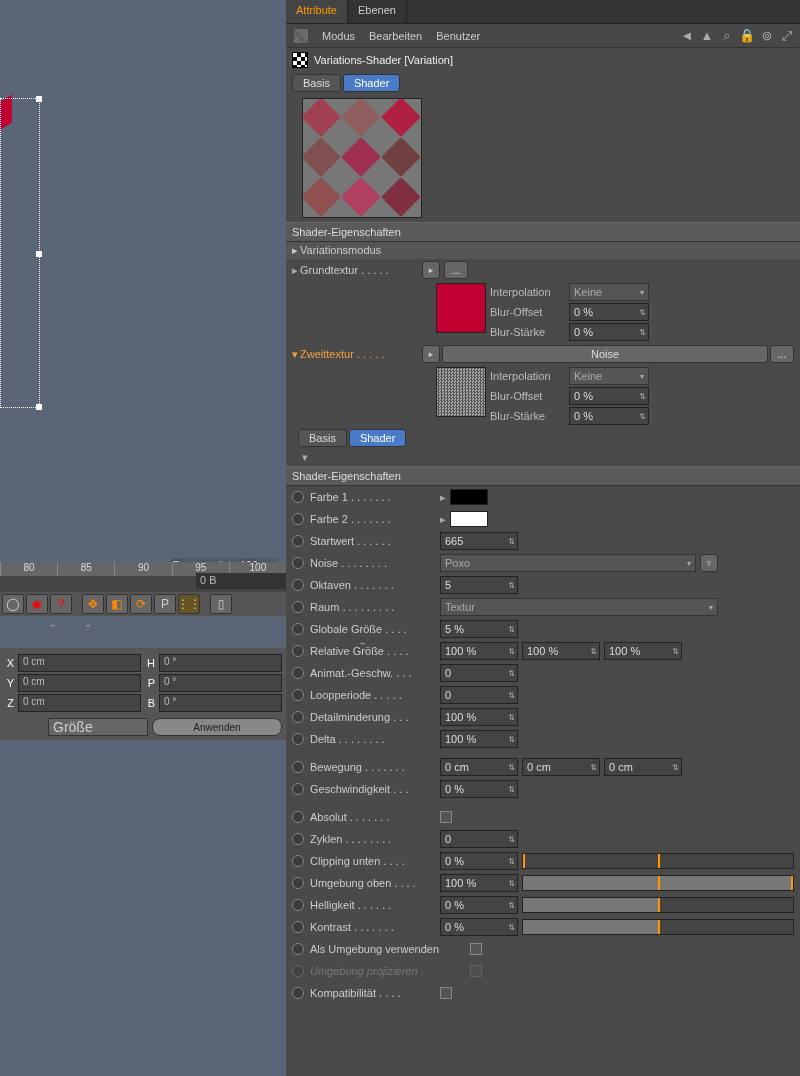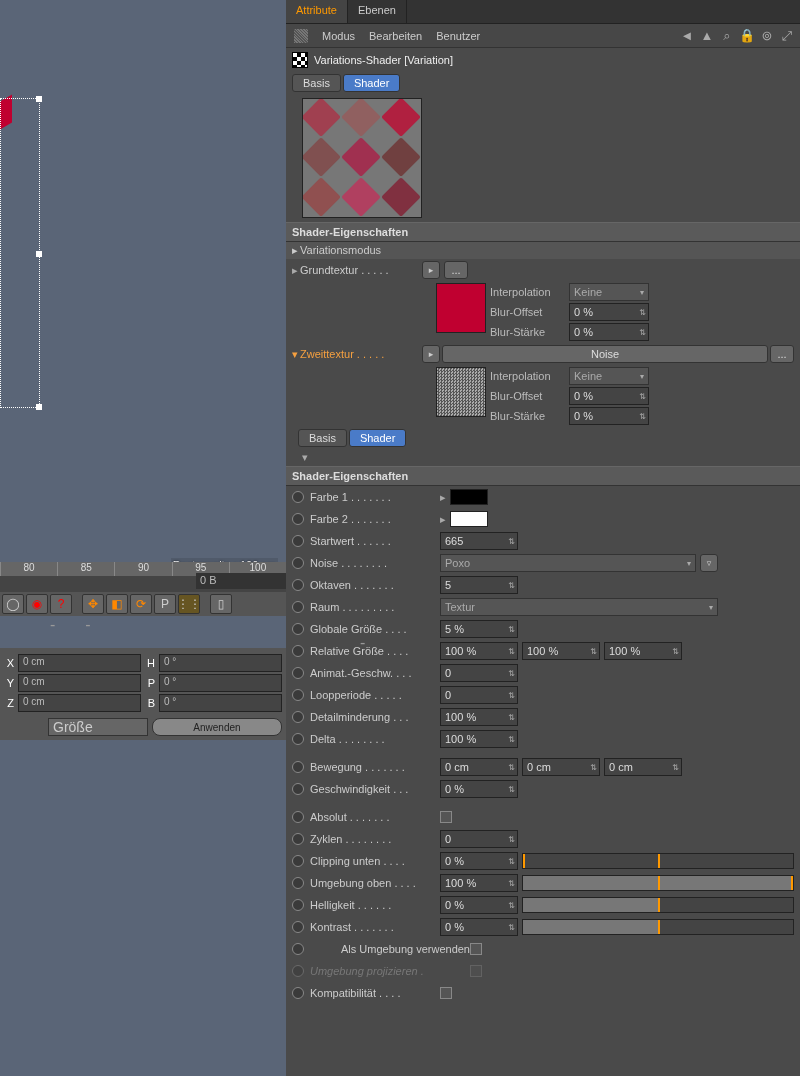--- a/index.html
+++ b/index.html
@@ -38,21 +38,21 @@
   .menubar .ricons { position: absolute; right: 6px; display: flex; gap: 6px; align-items: center; }
   .ricons .ic { width: 14px; height: 14px; color: #aaa; font-size: 13px; display: flex; align-items: center; justify-content: center; }
   .header { display: flex; align-items: center; gap: 6px; padding: 4px 6px; background: #4a4a4a; }
   .header .thumb { width: 16px; height: 16px; background: #fff; border: 1px solid #000; background-image: linear-gradient(45deg,#000 25%,transparent 25%,transparent 75%,#000 75%),linear-gradient(45deg,#000 25%,#fff 25%,#fff 75%,#000 75%); background-size: 8px 8px; background-position: 0 0, 4px 4px; }
   .header .title { color: #eee; font-size: 11px; }
   .subtabs { display: flex; gap: 2px; padding: 2px 6px; }
   .stab { padding: 2px 10px; background: #555; border: 1px solid #333; border-radius: 3px; font-size: 11px; color: #ddd; }
   .stab.active { background: #4a7bc8; color: #fff; }
   .preview { padding: 4px 16px; }
   .preview .pimg { width: 120px; height: 120px; border: 1px solid #222; background: #777; position: relative; overflow: hidden; }
-  .section { background: #5a5a5a; padding: 3px 6px; font-weight: bold; color: #ddd; font-size: 11px; border-top: 1px solid #666; border-bottom: 1px solid #333; }
+  .section { background: #5a5a5a; padding: 3px 6px; font-weight: normal; color: #ddd; font-size: 11px; border-top: 1px solid #666; border-bottom: 1px solid #333; }
   .subsection { background: #555; padding: 2px 6px; color: #ccc; font-size: 11px; }
   .subsection .arr { display: inline-block; width: 8px; }
   .row { display: flex; align-items: center; padding: 1px 6px; min-height: 22px; }
   .row .plbl { width: 130px; color: #ccc; font-size: 11px; white-space: nowrap; overflow: hidden; }
   .row .plbl.orange { color: #f5a040; }
   .row .radio { width: 12px; height: 12px; border: 1px solid #888; border-radius: 50%; margin-right: 6px; flex-shrink: 0; background: #3a3a3a; }
   .row .radio.off { opacity: 0.5; }
   .arrowbtn { width: 18px; height: 18px; background: #666; border: 1px solid #333; border-radius: 3px; margin: 0 2px; display: flex; align-items: center; justify-content: center; color: #ccc; font-size: 9px; }
   .bigbtn { height: 18px; background: #666; border: 1px solid #333; border-radius: 3px; color: #ddd; font-size: 11px; display: flex; align-items: center; justify-content: center; }
   .swatch { width: 50px; height: 50px; border: 1px solid #222; }
@@ -460,21 +460,21 @@
             <span>0 %</span>
             <span class="spin">⇅</span>
           </div>
           <div class="slider" style="flex:1;margin-left:4px;">
             <div class="fill" style="width:50%;"></div>
             <div class="mark" style="left:50%;"></div>
           </div>
         </div>
       <div class="row">
           <div class="radio"></div>
-          <span class="plbl" style="width:160px;text-align:right;">Als Umgebung verwenden</span>
+          <span class="plbl" style="width:160px;">Als Umgebung verwenden</span>
           <div class="chk"></div>
         </div>
       <div class="row">
           <div class="radio off"></div>
           <span class="plbl" style="width:160px;color:#777;font-style:italic;">Umgebung projizieren . </span>
           <div class="chk" style="opacity:0.4;"></div>
         </div>
       <div class="row">
           <div class="radio"></div>
           <span class="plbl">Kompatibilität . . . . </span>

